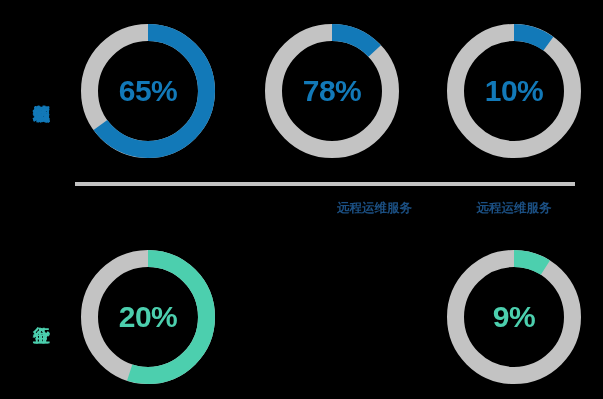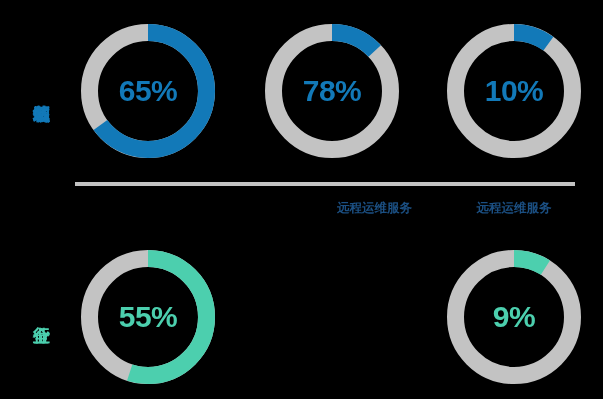--- a/index.html
+++ b/index.html
@@ -149,21 +149,21 @@
   </div>
   <div class="caption" id="caption-2">
     <div>远程运维服务</div>
   </div>
 
   <div class="donut-cell row-bottom" id="donut-bottom-0">
     <svg viewBox="0 0 134 134">
       <circle cx="67" cy="67" r="58.5" fill="none" class="track" stroke="#c3c3c3" stroke-width="17"></circle>
       <circle cx="67" cy="67" r="58.5" fill="none" class="arc" stroke="#4ccfae" stroke-width="17" transform="rotate(-90 67 67)" stroke-dasharray="202.16148725850317 367.5663404700058"></circle>
     </svg>
-    <div class="donut-value">55%</div>
+    <div class="donut-value">20%</div>
   </div>
 
 
   <div class="donut-cell row-bottom" id="donut-bottom-2">
     <svg viewBox="0 0 134 134">
       <circle cx="67" cy="67" r="58.5" fill="none" class="track" stroke="#c3c3c3" stroke-width="17"></circle>
       <circle cx="67" cy="67" r="58.5" fill="none" class="arc" stroke="#4ccfae" stroke-width="17" transform="rotate(-90 67 67)" stroke-dasharray="33.08097064230052 367.5663404700058"></circle>
     </svg>
     <div class="donut-value">9%</div>
   </div>

